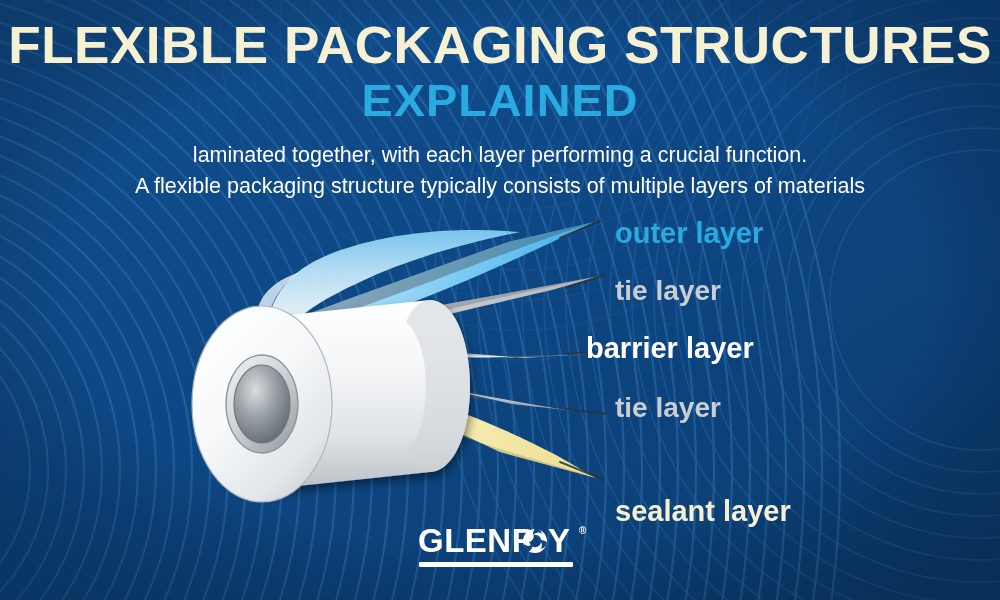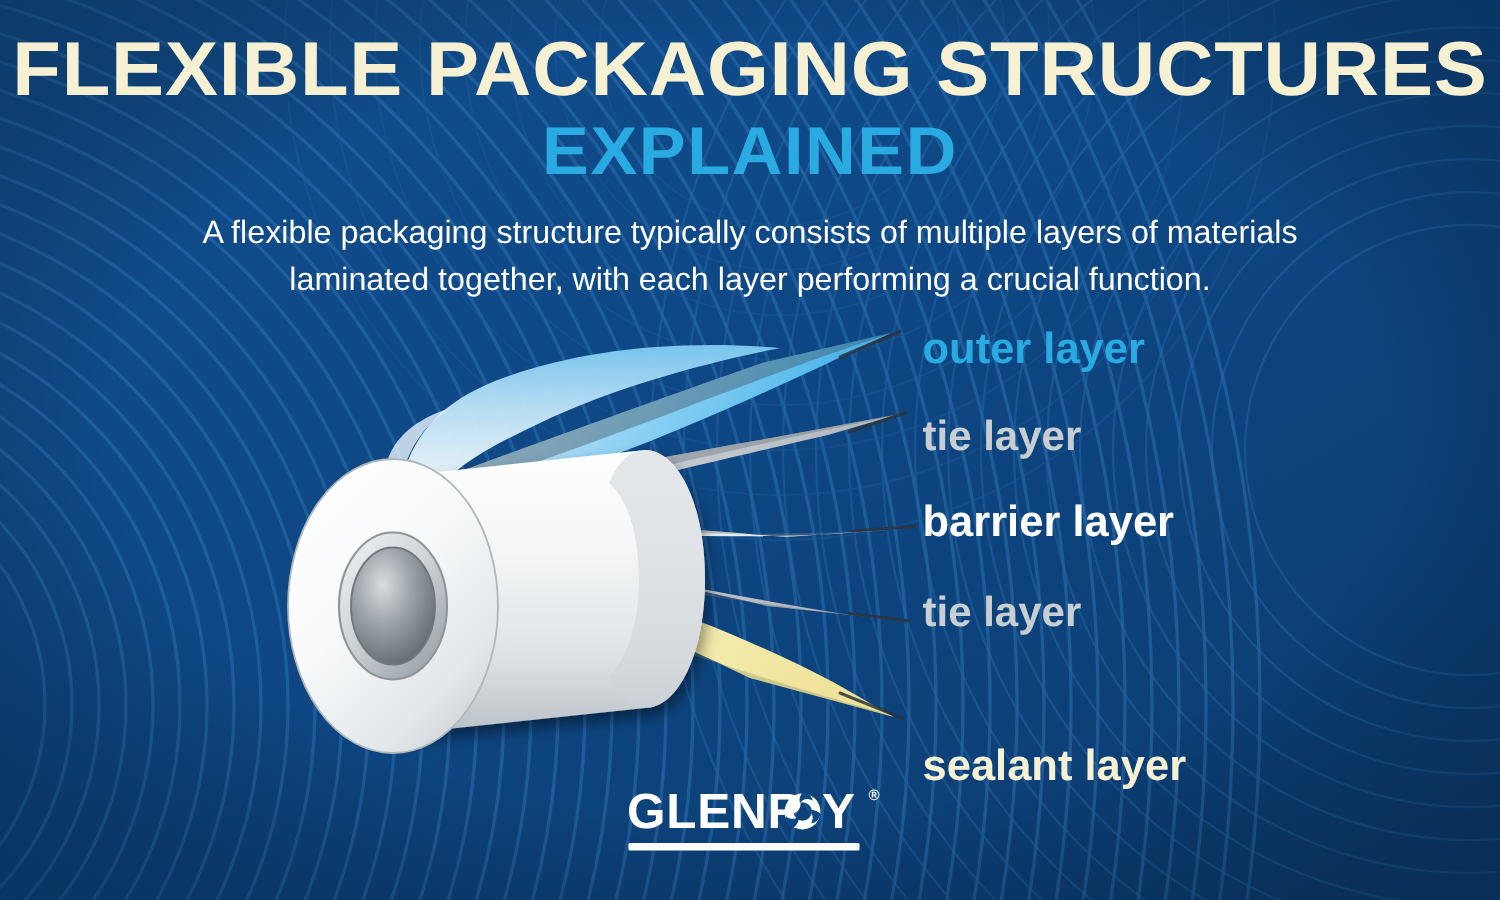--- a/index.html
+++ b/index.html
@@ -90,21 +90,21 @@
     text-align: center;
   }
   .layer-label {
     position: absolute;
     font-weight: bold;
     white-space: nowrap;
     line-height: 1;
   }
   .layer-label.outer   { left: 615px; top: 219px; font-size: 29px; color: #29abe2; }
   .layer-label.tie1    { left: 615px; top: 277px; font-size: 28px; color: #c9ced3; }
-  .layer-label.barrier { left: 615px; top: 334px; font-size: 29px; color: #ffffff; }
+  .layer-label.barrier { left: 586px; top: 334px; font-size: 29px; color: #ffffff; }
   .layer-label.tie2    { left: 615px; top: 394px; font-size: 28px; color: #c9ced3; }
   .layer-label.sealant { left: 615px; top: 461px; font-size: 29px; color: #f6f1d2; margin-top: 36px; }
 
   
   .logo-wrap {
     position: absolute;
     left: 418px;
     top: 524px;
     width: 175px;
     height: 48px;
@@ -380,22 +380,22 @@
   </svg>
 
   <div class="layer-content">
 
     <div class="headline-block">
       <span class="headline-main">FLEXIBLE PACKAGING STRUCTURES</span>
       <span class="headline-sub">EXPLAINED</span>
     </div>
 
     <div class="intro-block">
+      <span class="intro-line">laminated together, with each layer performing a crucial function.</span>
       <span class="intro-line">A flexible packaging structure typically consists of multiple layers of materials</span>
-      <span class="intro-line">laminated together, with each layer performing a crucial function.</span>
     </div>
 
     <div class="labels-group">
       <span class="layer-label outer">outer layer</span>
       <span class="layer-label tie1">tie layer</span>
       <span class="layer-label barrier">barrier layer</span>
       <span class="layer-label tie2">tie layer</span>
       <span class="layer-label sealant">sealant layer</span>
     </div>
 

